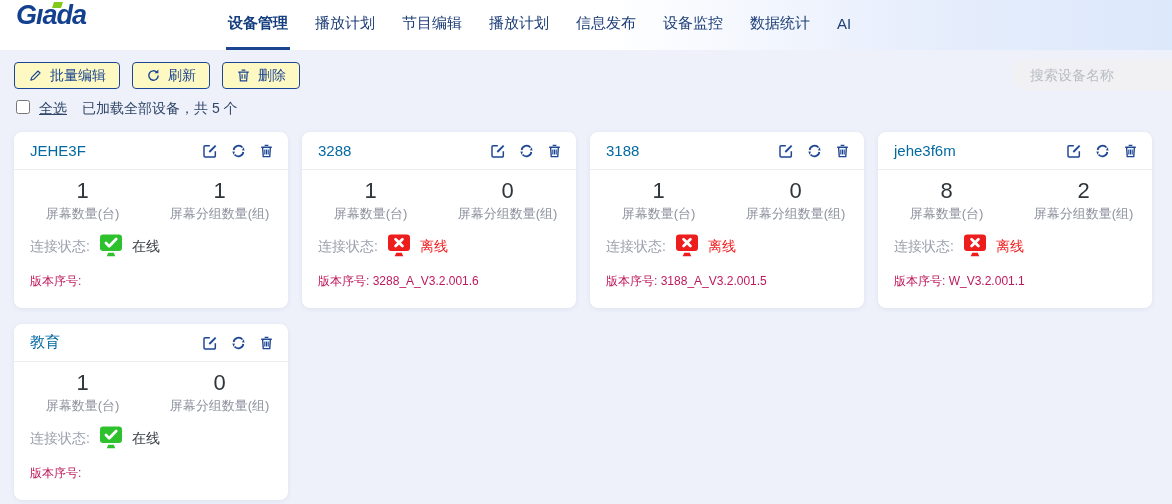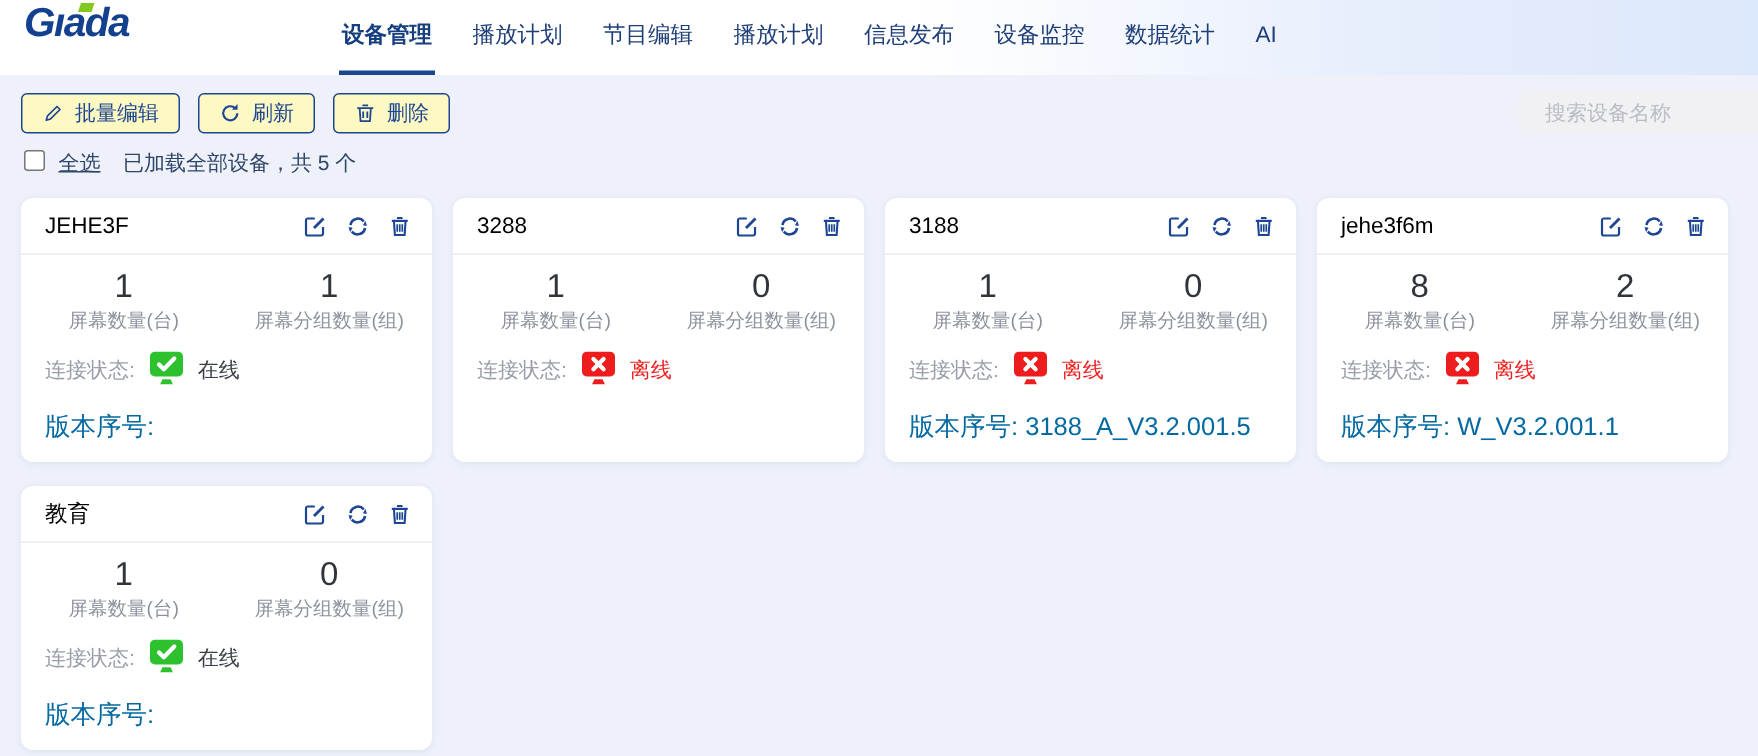--- a/index.html
+++ b/index.html
@@ -36,33 +36,33 @@
   .selbar input[type=checkbox] { width:14px; height:14px; accent-color:#1c4693; }
   .sel-all { text-decoration:underline; cursor:pointer; }
   .summary { margin-left:6px; }
 
   
   .grid { display:flex; flex-wrap:wrap; gap:16px 14px; padding:14px; }
   .card { width:274px; height:176px; background:#fff; border-radius:8px;
     box-shadow:0 1px 5px rgba(30,60,120,.08); }
   .card-head { display:flex; align-items:center; justify-content:space-between;
     height:38px; padding:0 14px 0 16px; border-bottom:1px solid #ececf1; }
-  .card-title { font-size:15px; color:#000000; }
+  .card-title { font-size:15px; color:#0369a1; }
   .card-actions { display:flex; gap:12px; color:#1c4693; }
   .card-actions .ic { cursor:pointer; display:flex; align-items:center; }
   .stats { display:flex; margin-top:9px; }
   .stat { flex:1; text-align:center; }
   .num { font-size:22px; color:#30353c; line-height:24px; }
   .lbl { font-size:13px; color:#8d939e; margin-top:2px; }
   .status-row { display:flex; align-items:center; gap:8px; margin:11px 0 0 16px;
     font-size:14px; color:#9aa0ab; }
   .status-text { font-size:14px; }
   .card.online .status-text { color:#3a4048; }
   .card.offline .status-text { color:#f01f1f; }
-  .version-row { margin:13px 0 0 16px; font-size:17px; color:#0369a1; }
+  .version-row { margin:13px 0 0 16px; font-size:12px; color:#be185d; }
 </style>
 </head>
 <body>
 
 <div class="header">
   <div class="logo">Gıada<span class="i-dot"></span></div>
   <div class="nav">
       <div class="tab active">设备管理</div>
       <div class="tab">播放计划</div>
       <div class="tab">节目编辑</div>
@@ -208,20 +208,24 @@
 
       <span class="monitor-offline">
         <svg width="26" height="23" viewBox="0 0 26 23">
             <rect x="2" y="0.5" width="22" height="16.5" rx="3.2" fill="#ee1d1d"></rect>
             <path d="M9.6 5.3l6.8 6.8M16.4 5.3l-6.8 6.8" fill="none" stroke="#fff" stroke-width="2.8" stroke-linecap="round"></path>
             <path d="M10.3 18.8h5.4l1.6 3.4H8.7z" fill="#ee1d1d"></path>
           </svg>
       </span>
       <span class="status-text">离线</span>
     </div>
+    <div class="version-row">
+      <span>版本序号:</span>
+      <span>3288_A_V3.2.001.6</span>
+    </div>
   </div>
 
   <div class="card offline">
     <div class="card-head">
       <span class="card-title">3188</span>
       <span class="card-actions">
         <span class="ic">
           <svg width="16" height="16" viewBox="0 0 24 24">
               <path d="M20 12.5v6.8a1.7 1.7 0 0 1-1.7 1.7H4.7A1.7 1.7 0 0 1 3 19.3V5.7A1.7 1.7 0 0 1 4.7 4h7.1" fill="none" stroke="currentColor" stroke-width="2.2"></path>
               <path d="M11 13.5L20.5 4" stroke="currentColor" stroke-width="2.8"></path>

